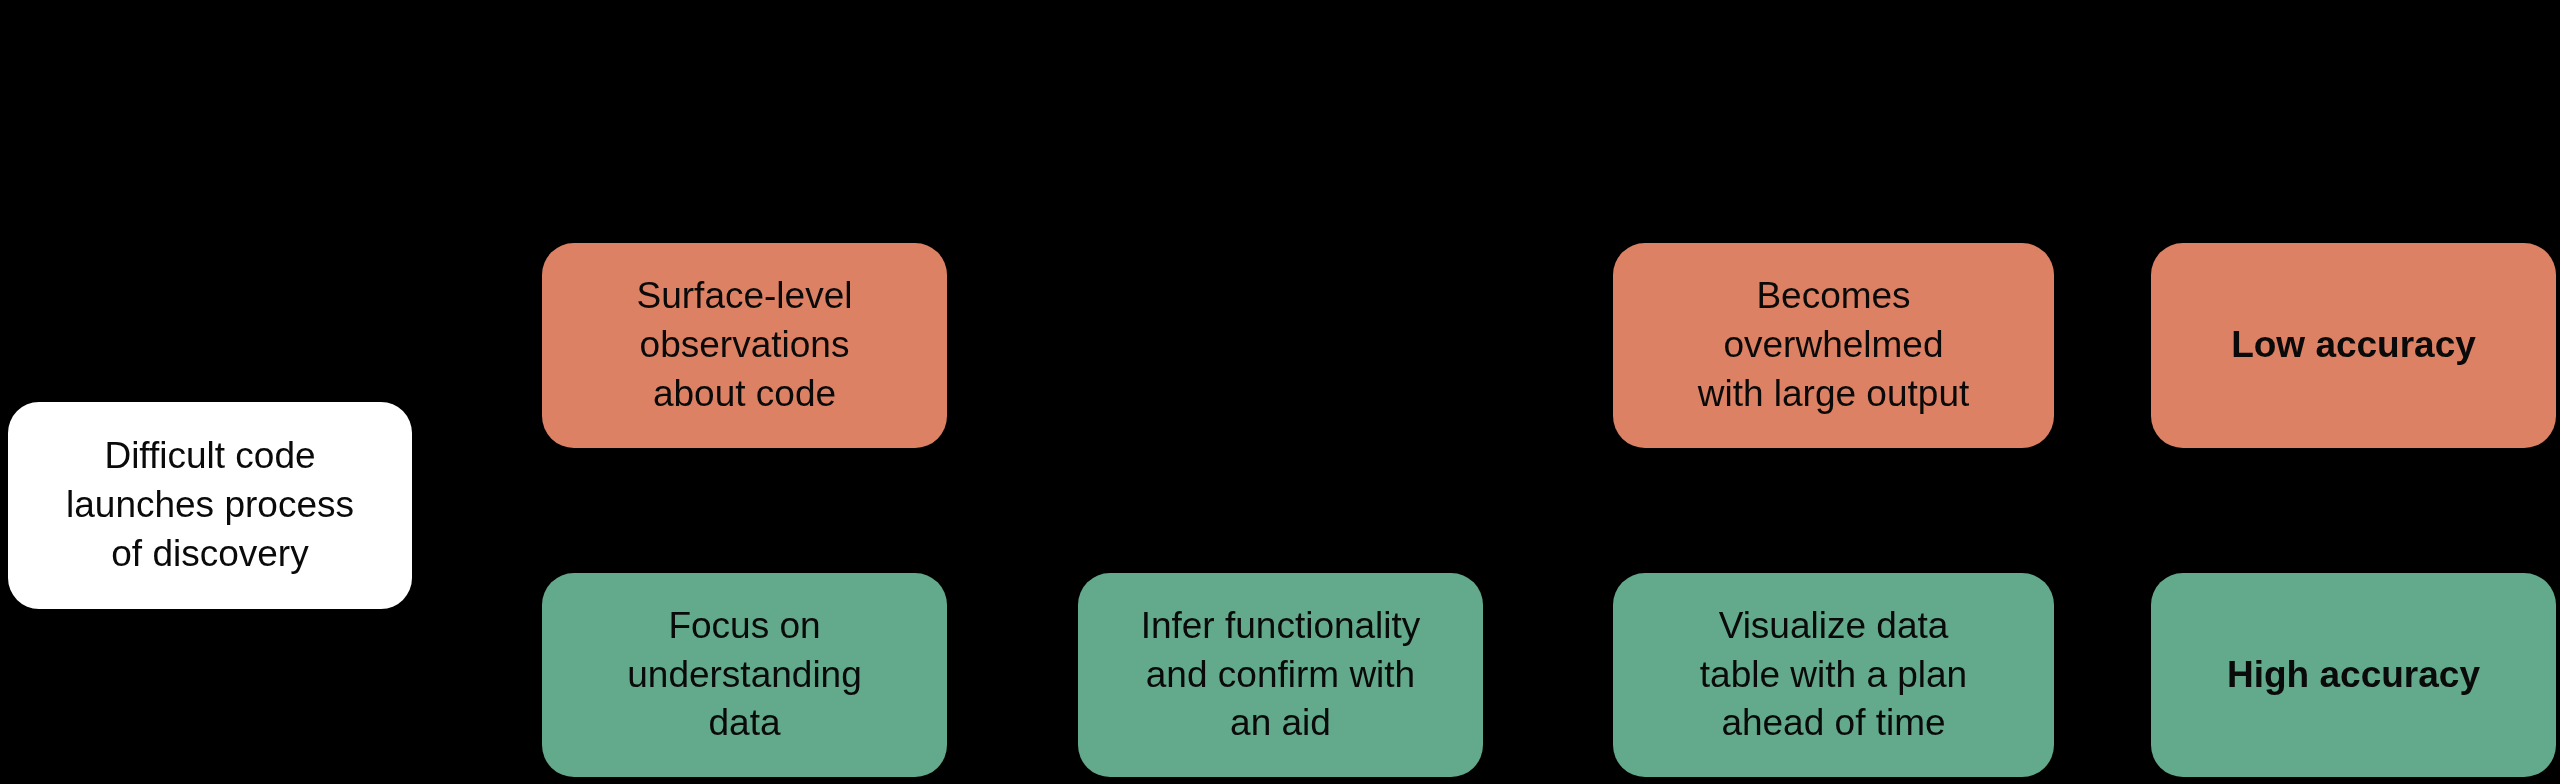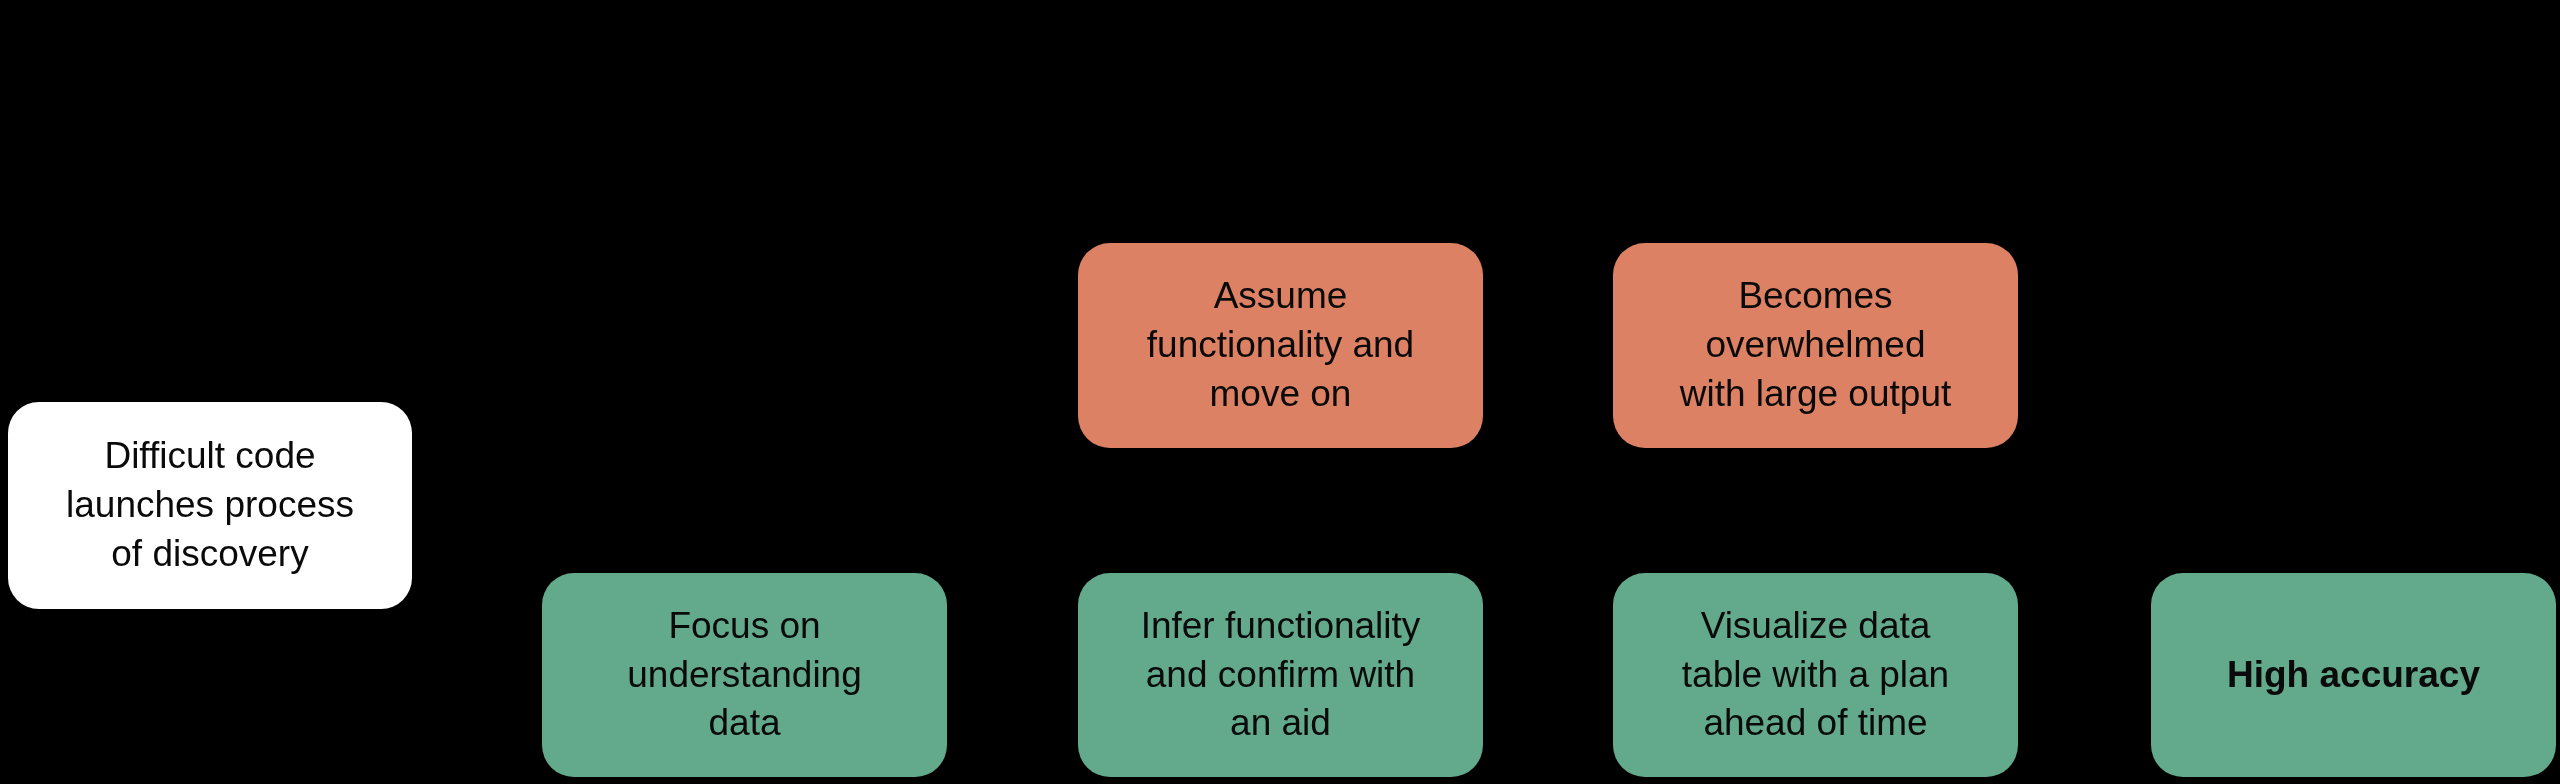--- a/index.html
+++ b/index.html
@@ -43,43 +43,46 @@
     height: 207px;
     background: var(--start-bg, #ffffff);
     border-radius: 31px;
   }
   
   .row-top    { top: 243px; height: 205px; background: var(--bad,  #dd8164); }
   .row-bottom { top: 573px; height: 204px; background: var(--good, #63a98c); }
   
   .col-1 { left: 542px;  width: 405px; }
   .col-2 { left: 1078px; width: 405px; }
-  .col-3 { left: 1613px; width: 405px; }
+  .col-3 { left: 1613px; width: 441px; }
   .col-4 { left: 2151px; width: 405px; }
 </style>
 </head>
 <body>
 
 <div class="canvas">
 
   <div class="box start">
     <span class="label">Difficult code
 launches process
 of discovery</span>
   </div>
 
-  <div class="box row-top col-2">
-    <span class="label">Assume
-functionality and
-move on</span>
+  <div class="box row-top col-1">
+    <span class="label">Surface-level
+observations
+about code</span>
   </div>
   <div class="box row-top col-3">
     <span class="label">Becomes
 overwhelmed
 with large output</span>
+  </div>
+  <div class="box row-top col-4">
+    <span class="label bold">Low accuracy</span>
   </div>
 
   <div class="box row-bottom col-2">
     <span class="label">Infer functionality
 and confirm with
 an aid</span>
   </div>
   <div class="box row-bottom col-1">
     <span class="label">Focus on
 understanding

